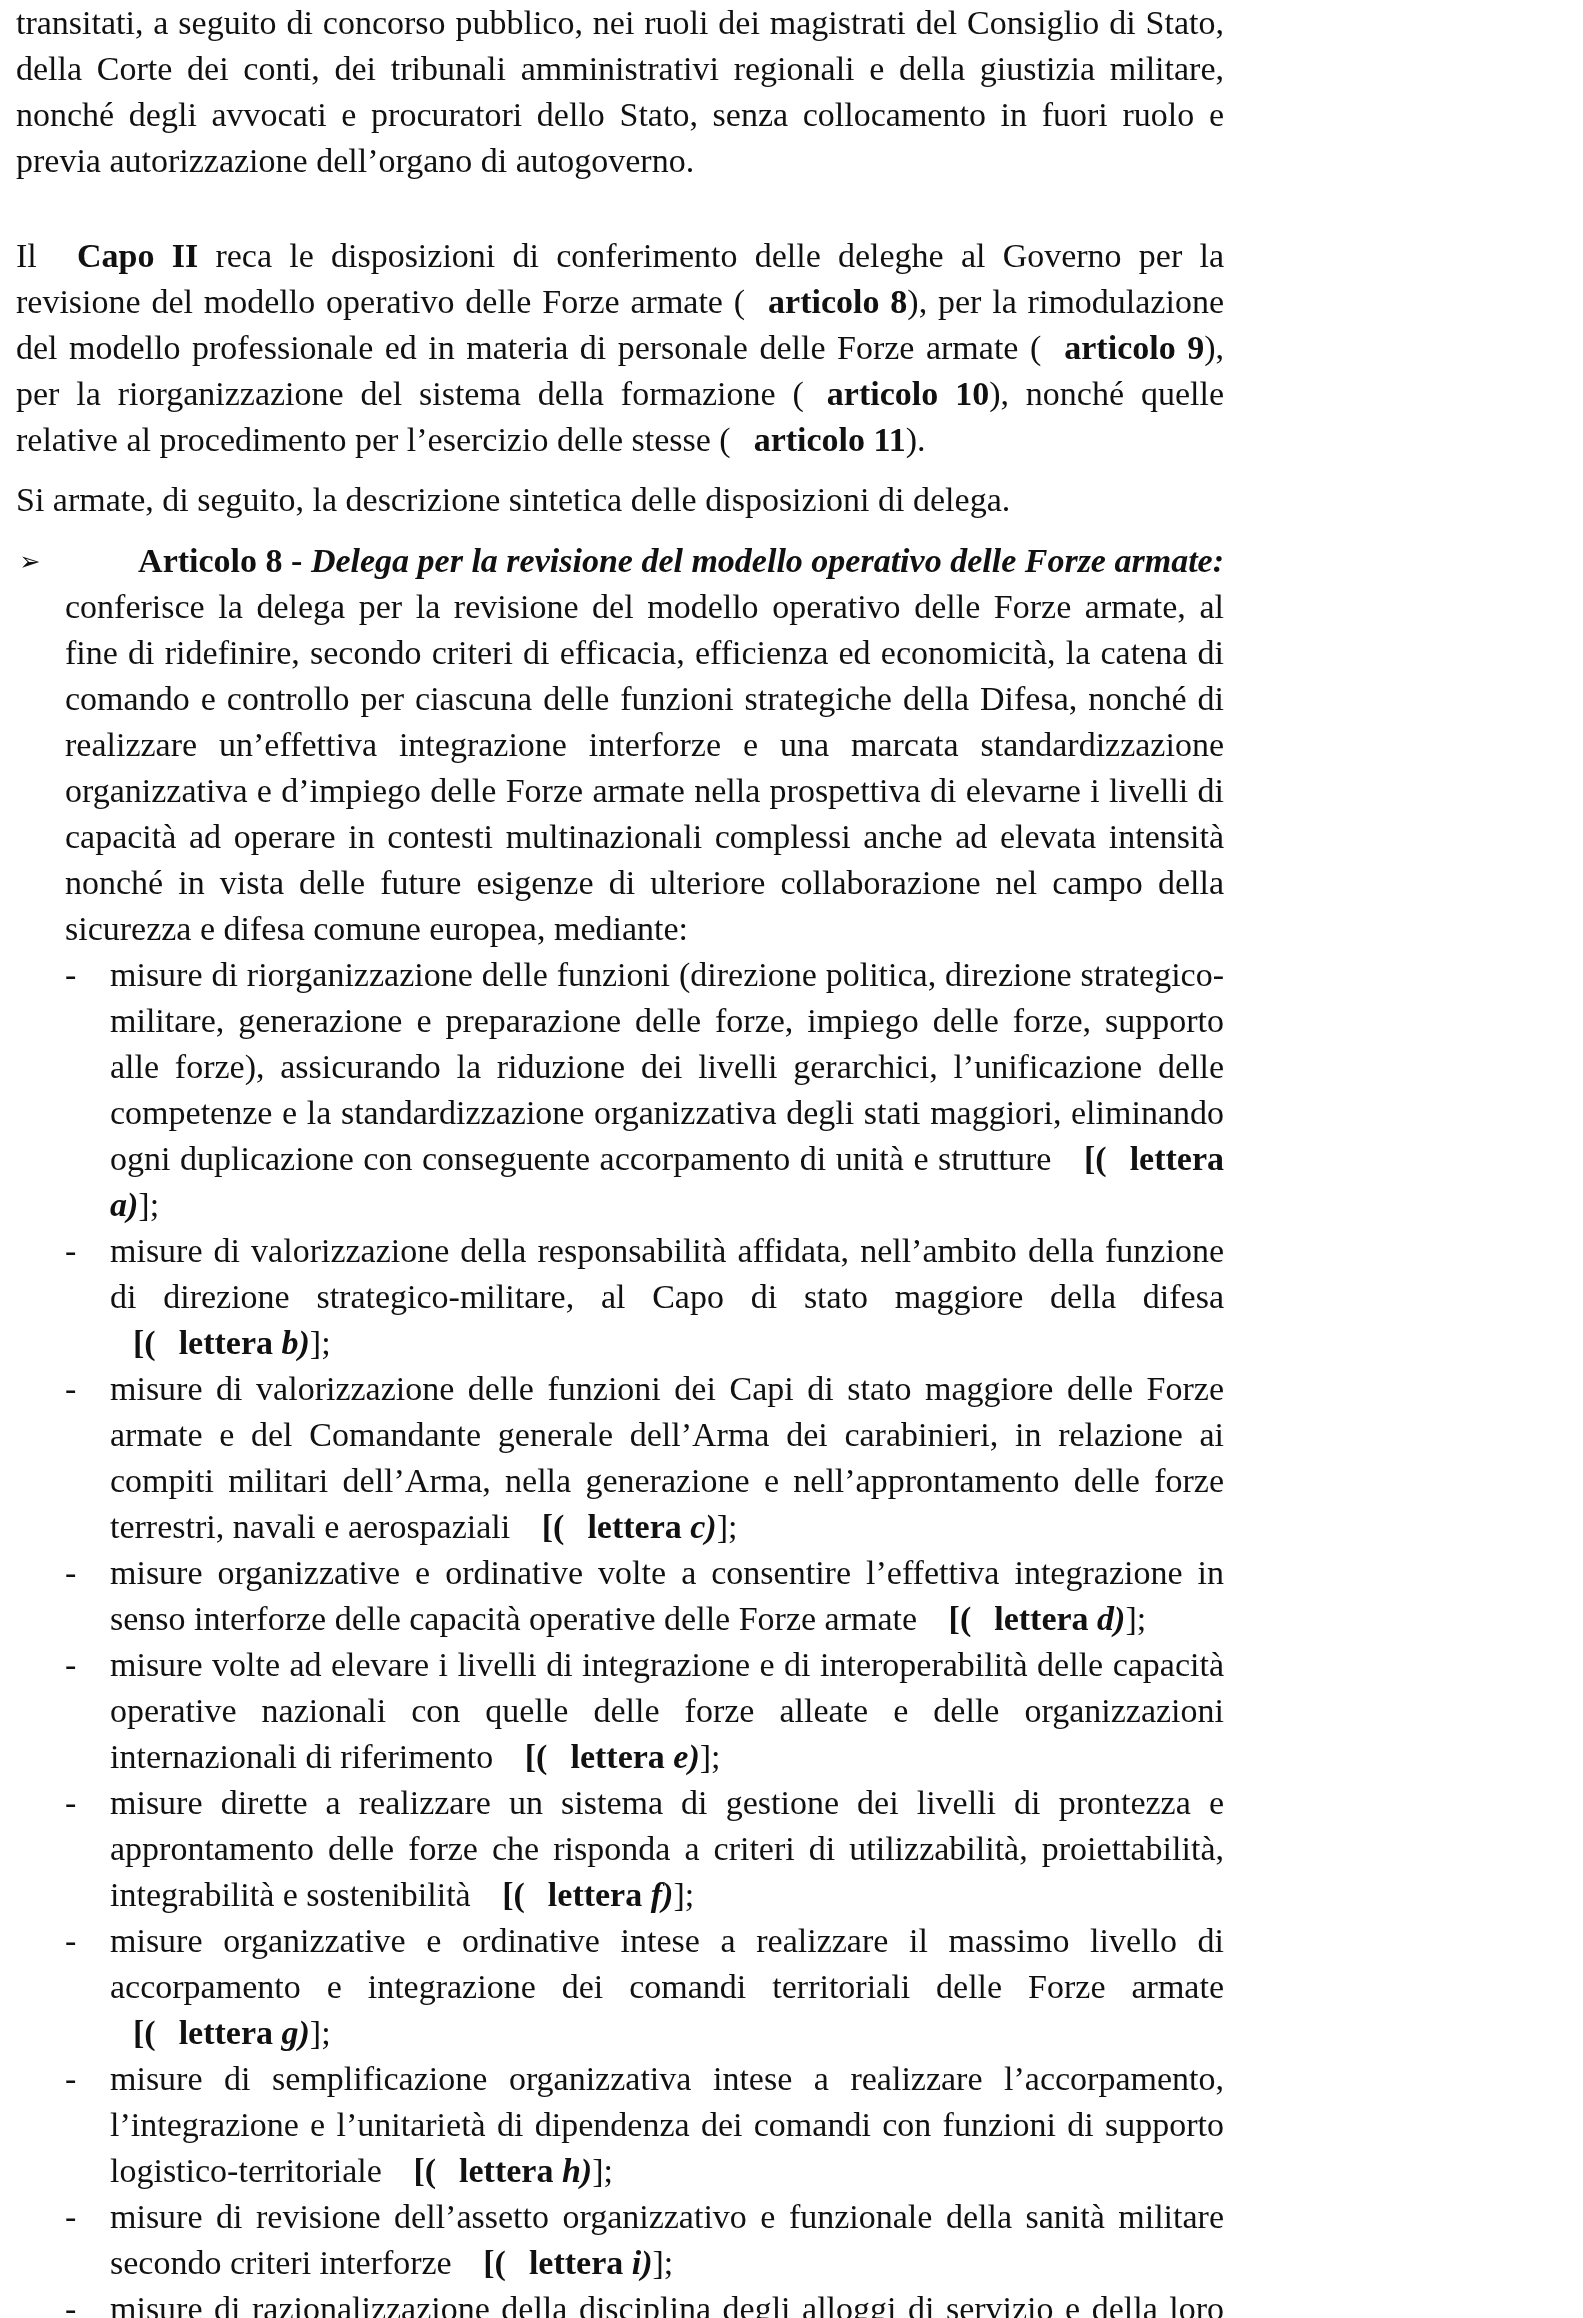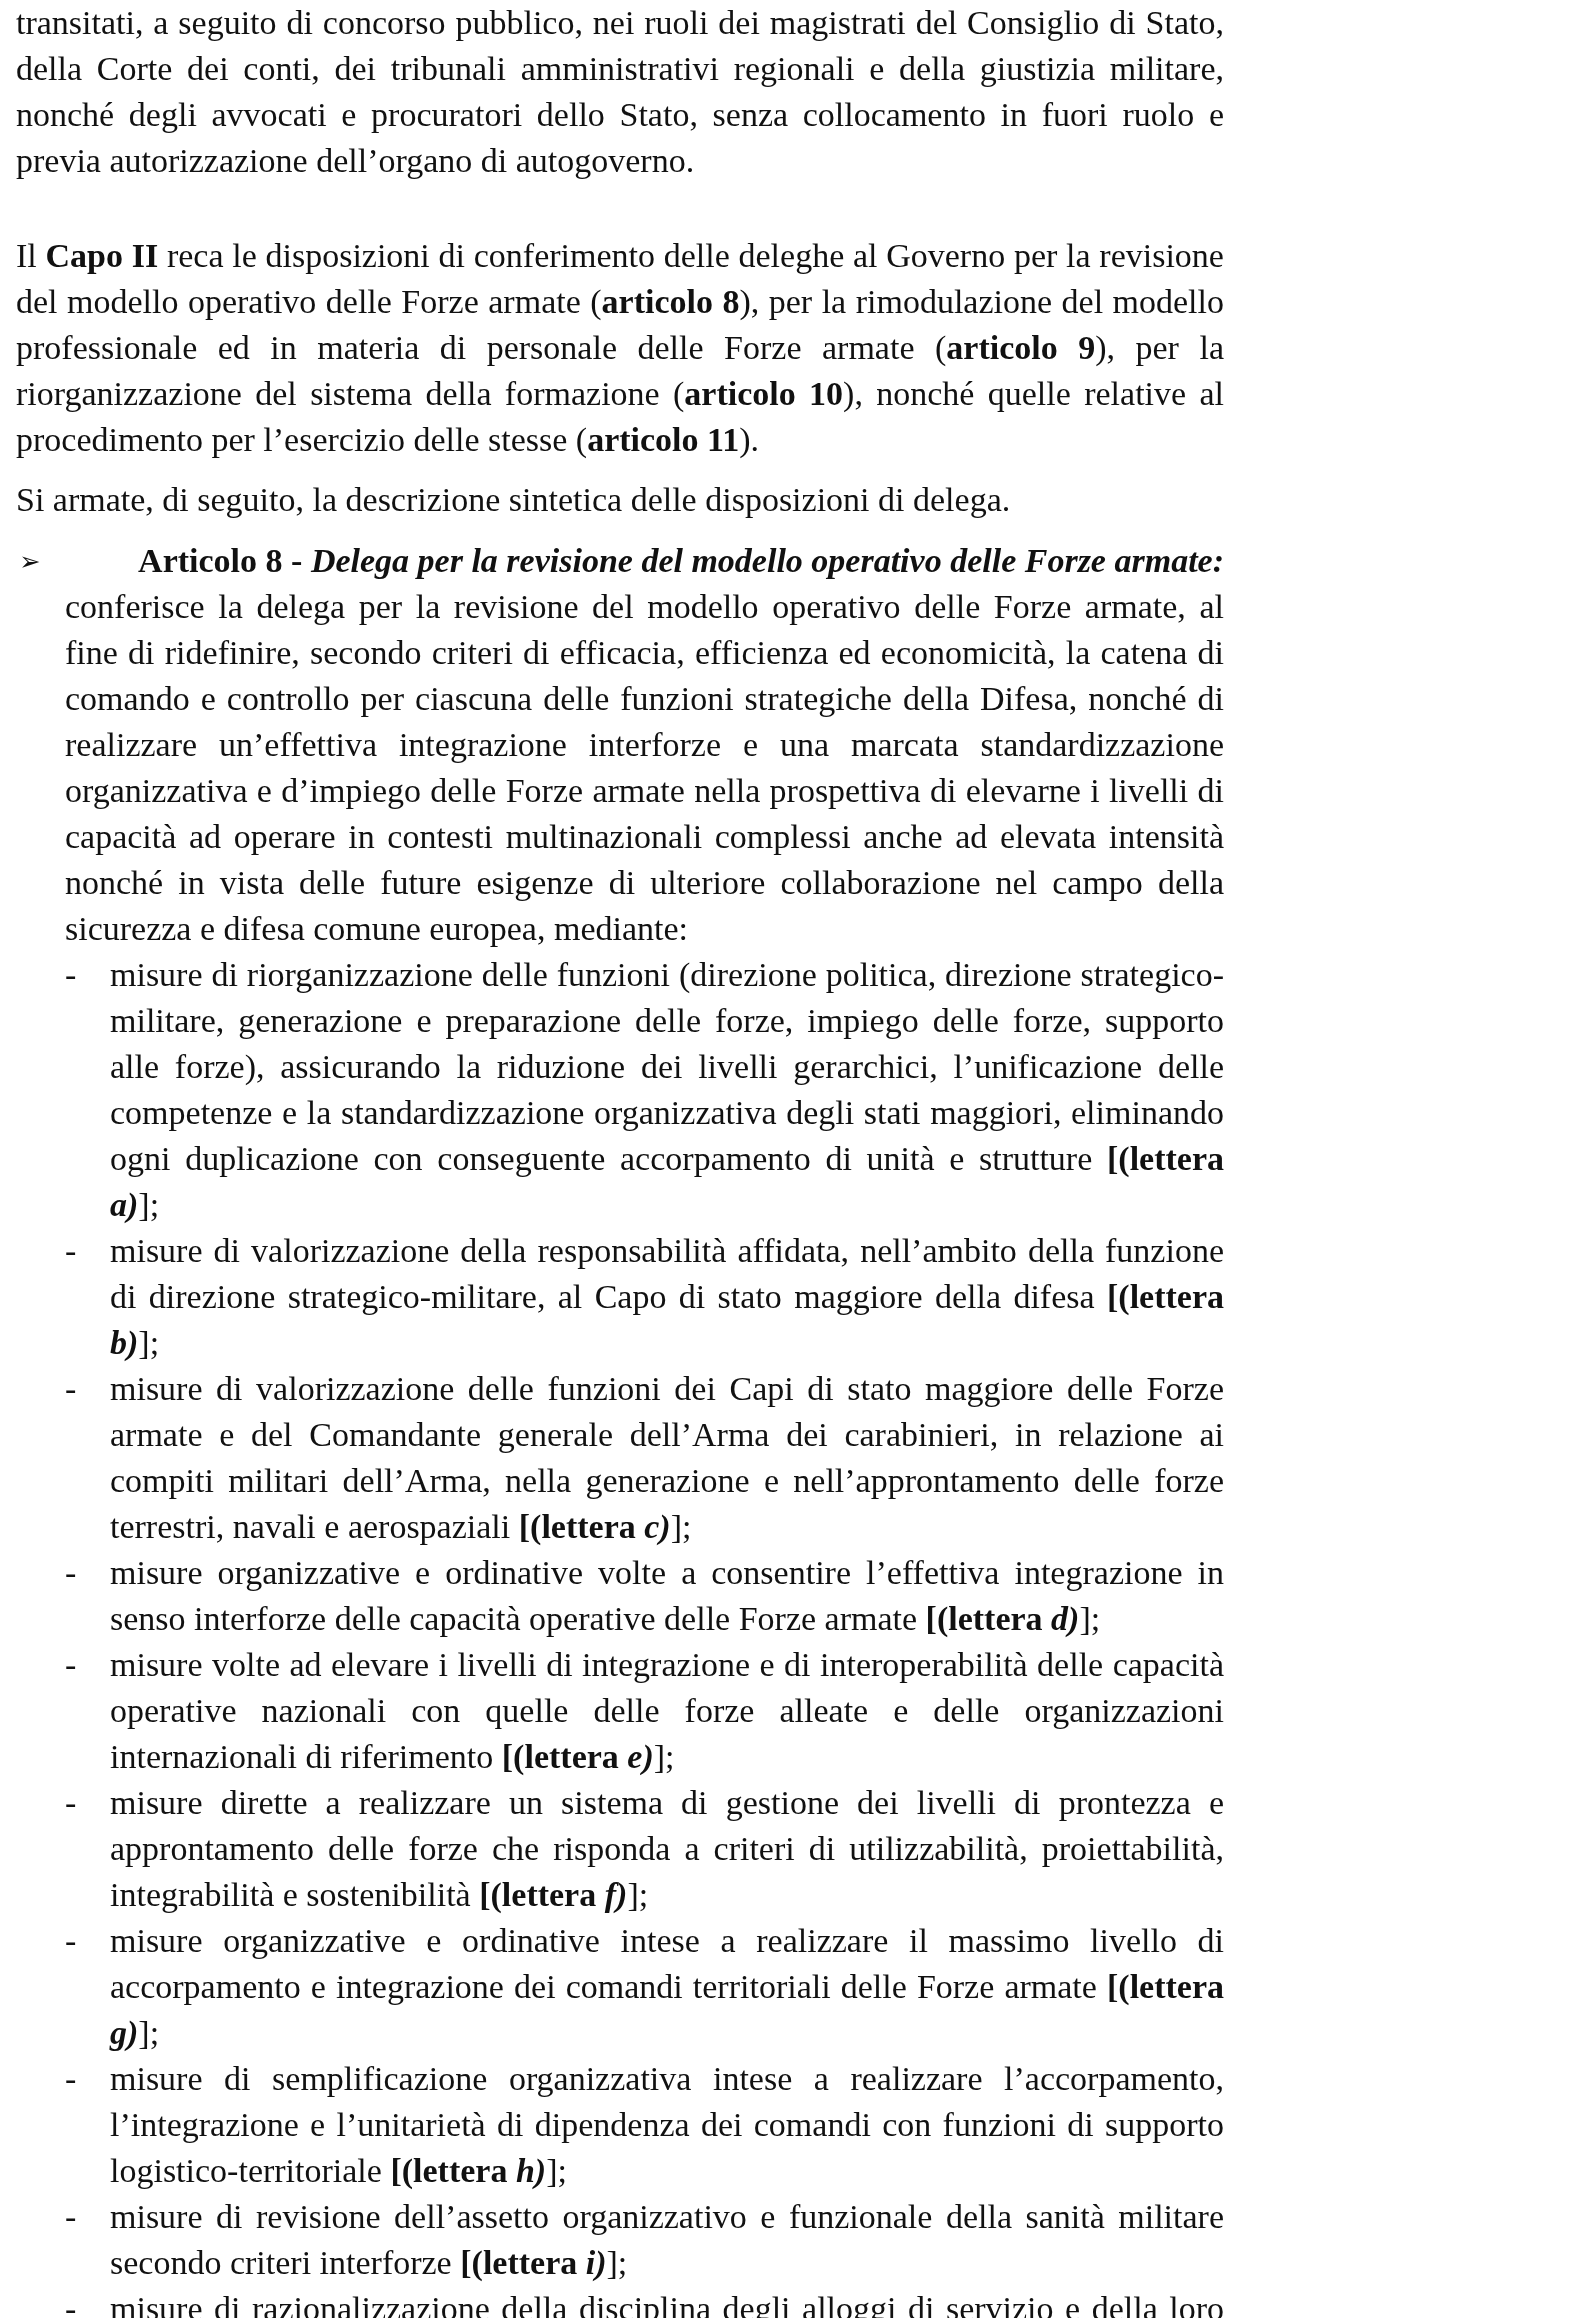--- a/index.html
+++ b/index.html
@@ -20,21 +20,21 @@
   .article-head { display: flex; align-items: flex-start; margin-top: 14.3px; }
   .article-head .arrow { width: 46px; flex: 0 0 46px; font-size: 25.4px; line-height: 46px; padding-left: 3.2px; }
   .article-head .text { flex: 1; text-align: right; }
   .article-head .title-it { font-style: italic; font-weight: bold; }
   .article-head .num { font-weight: bold; }
   .indent { padding-left: 49px; }
   .body8 { }
   ul.dash { list-style: none; margin: 0; padding: 0 0 0 49px; }
   ul.dash li { position: relative; padding-left: 45px; text-align: justify; }
   ul.dash li .dash-mark { position: absolute; left: 0; top: 0; width: 32px; text-align: left; }
-  .b { font-weight: bold; }
+  .b { font-weight: bold; margin-left: 23px; }
   .bi { font-weight: bold; font-style: italic; }
   .art9 { margin-top: 51px; }
 </style>
 </head>
 <body>
 
 <div class="page">
 
   <p class="p1">transitati, a seguito di concorso pubblico, nei ruoli dei magistrati del Consiglio di Stato, della Corte dei conti, dei tribunali amministrativi regionali e della giustizia militare, nonché degli avvocati e procuratori dello Stato, senza collocamento in fuori ruolo e previa autorizzazione dell’organo di autogoverno.</p>
 

